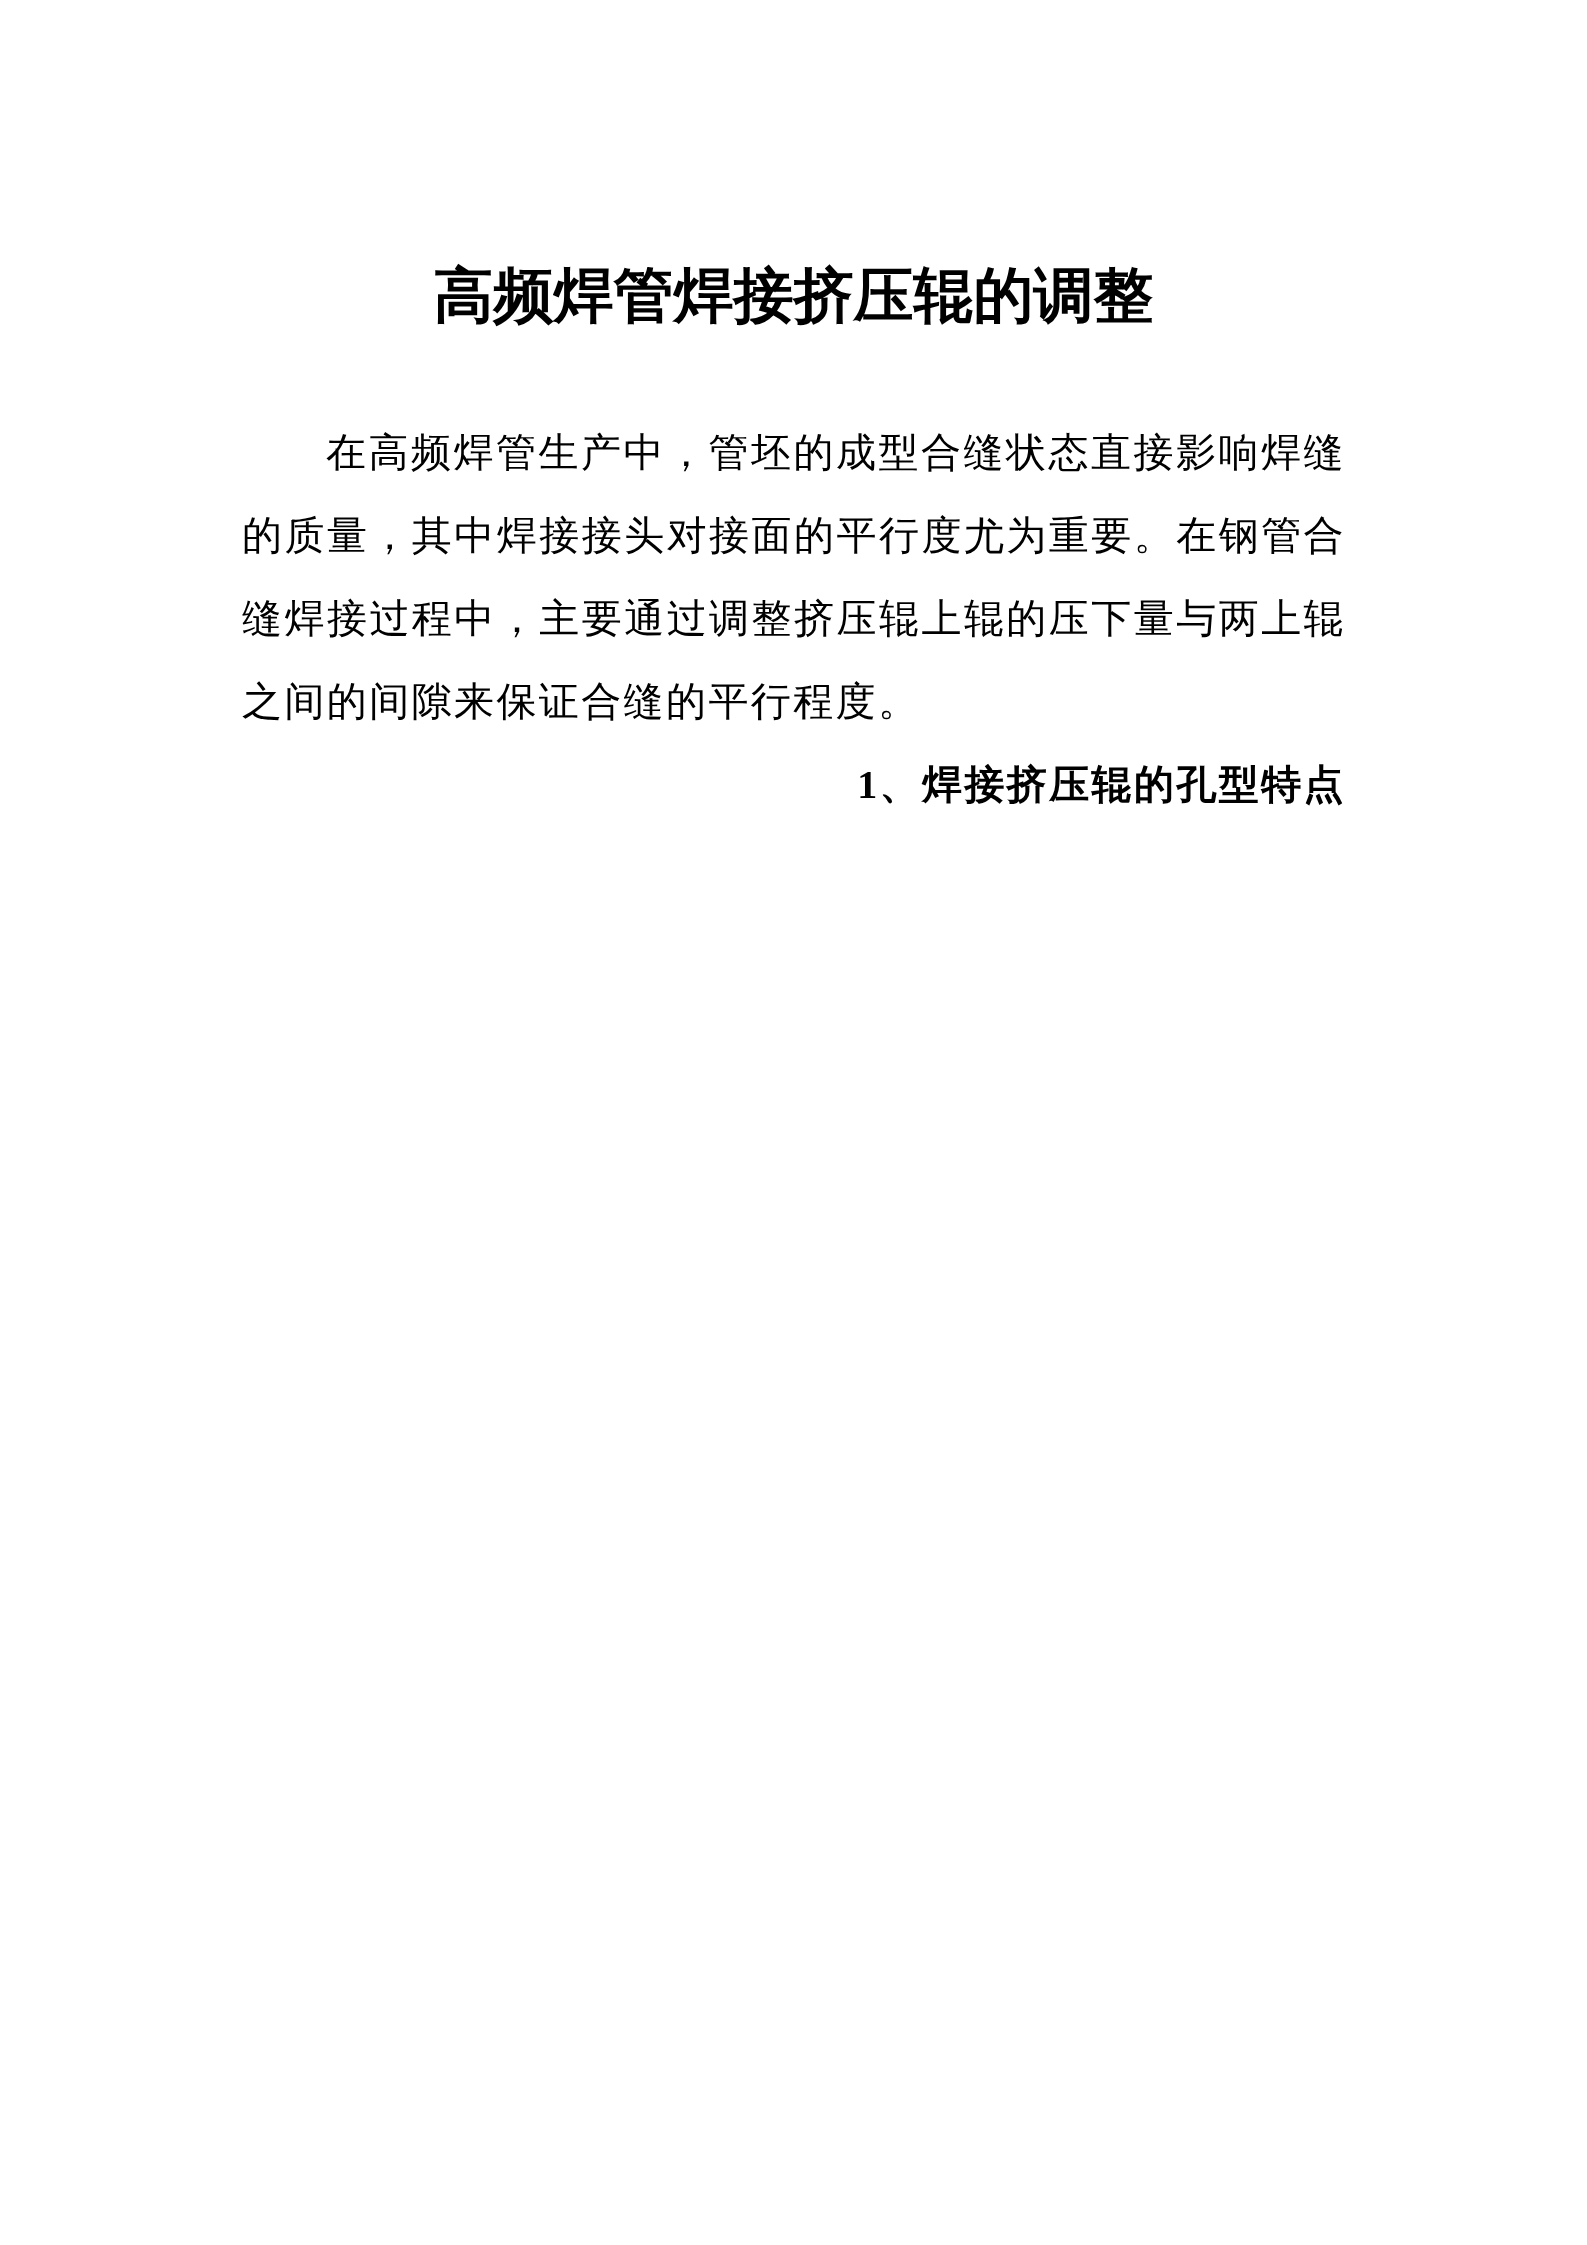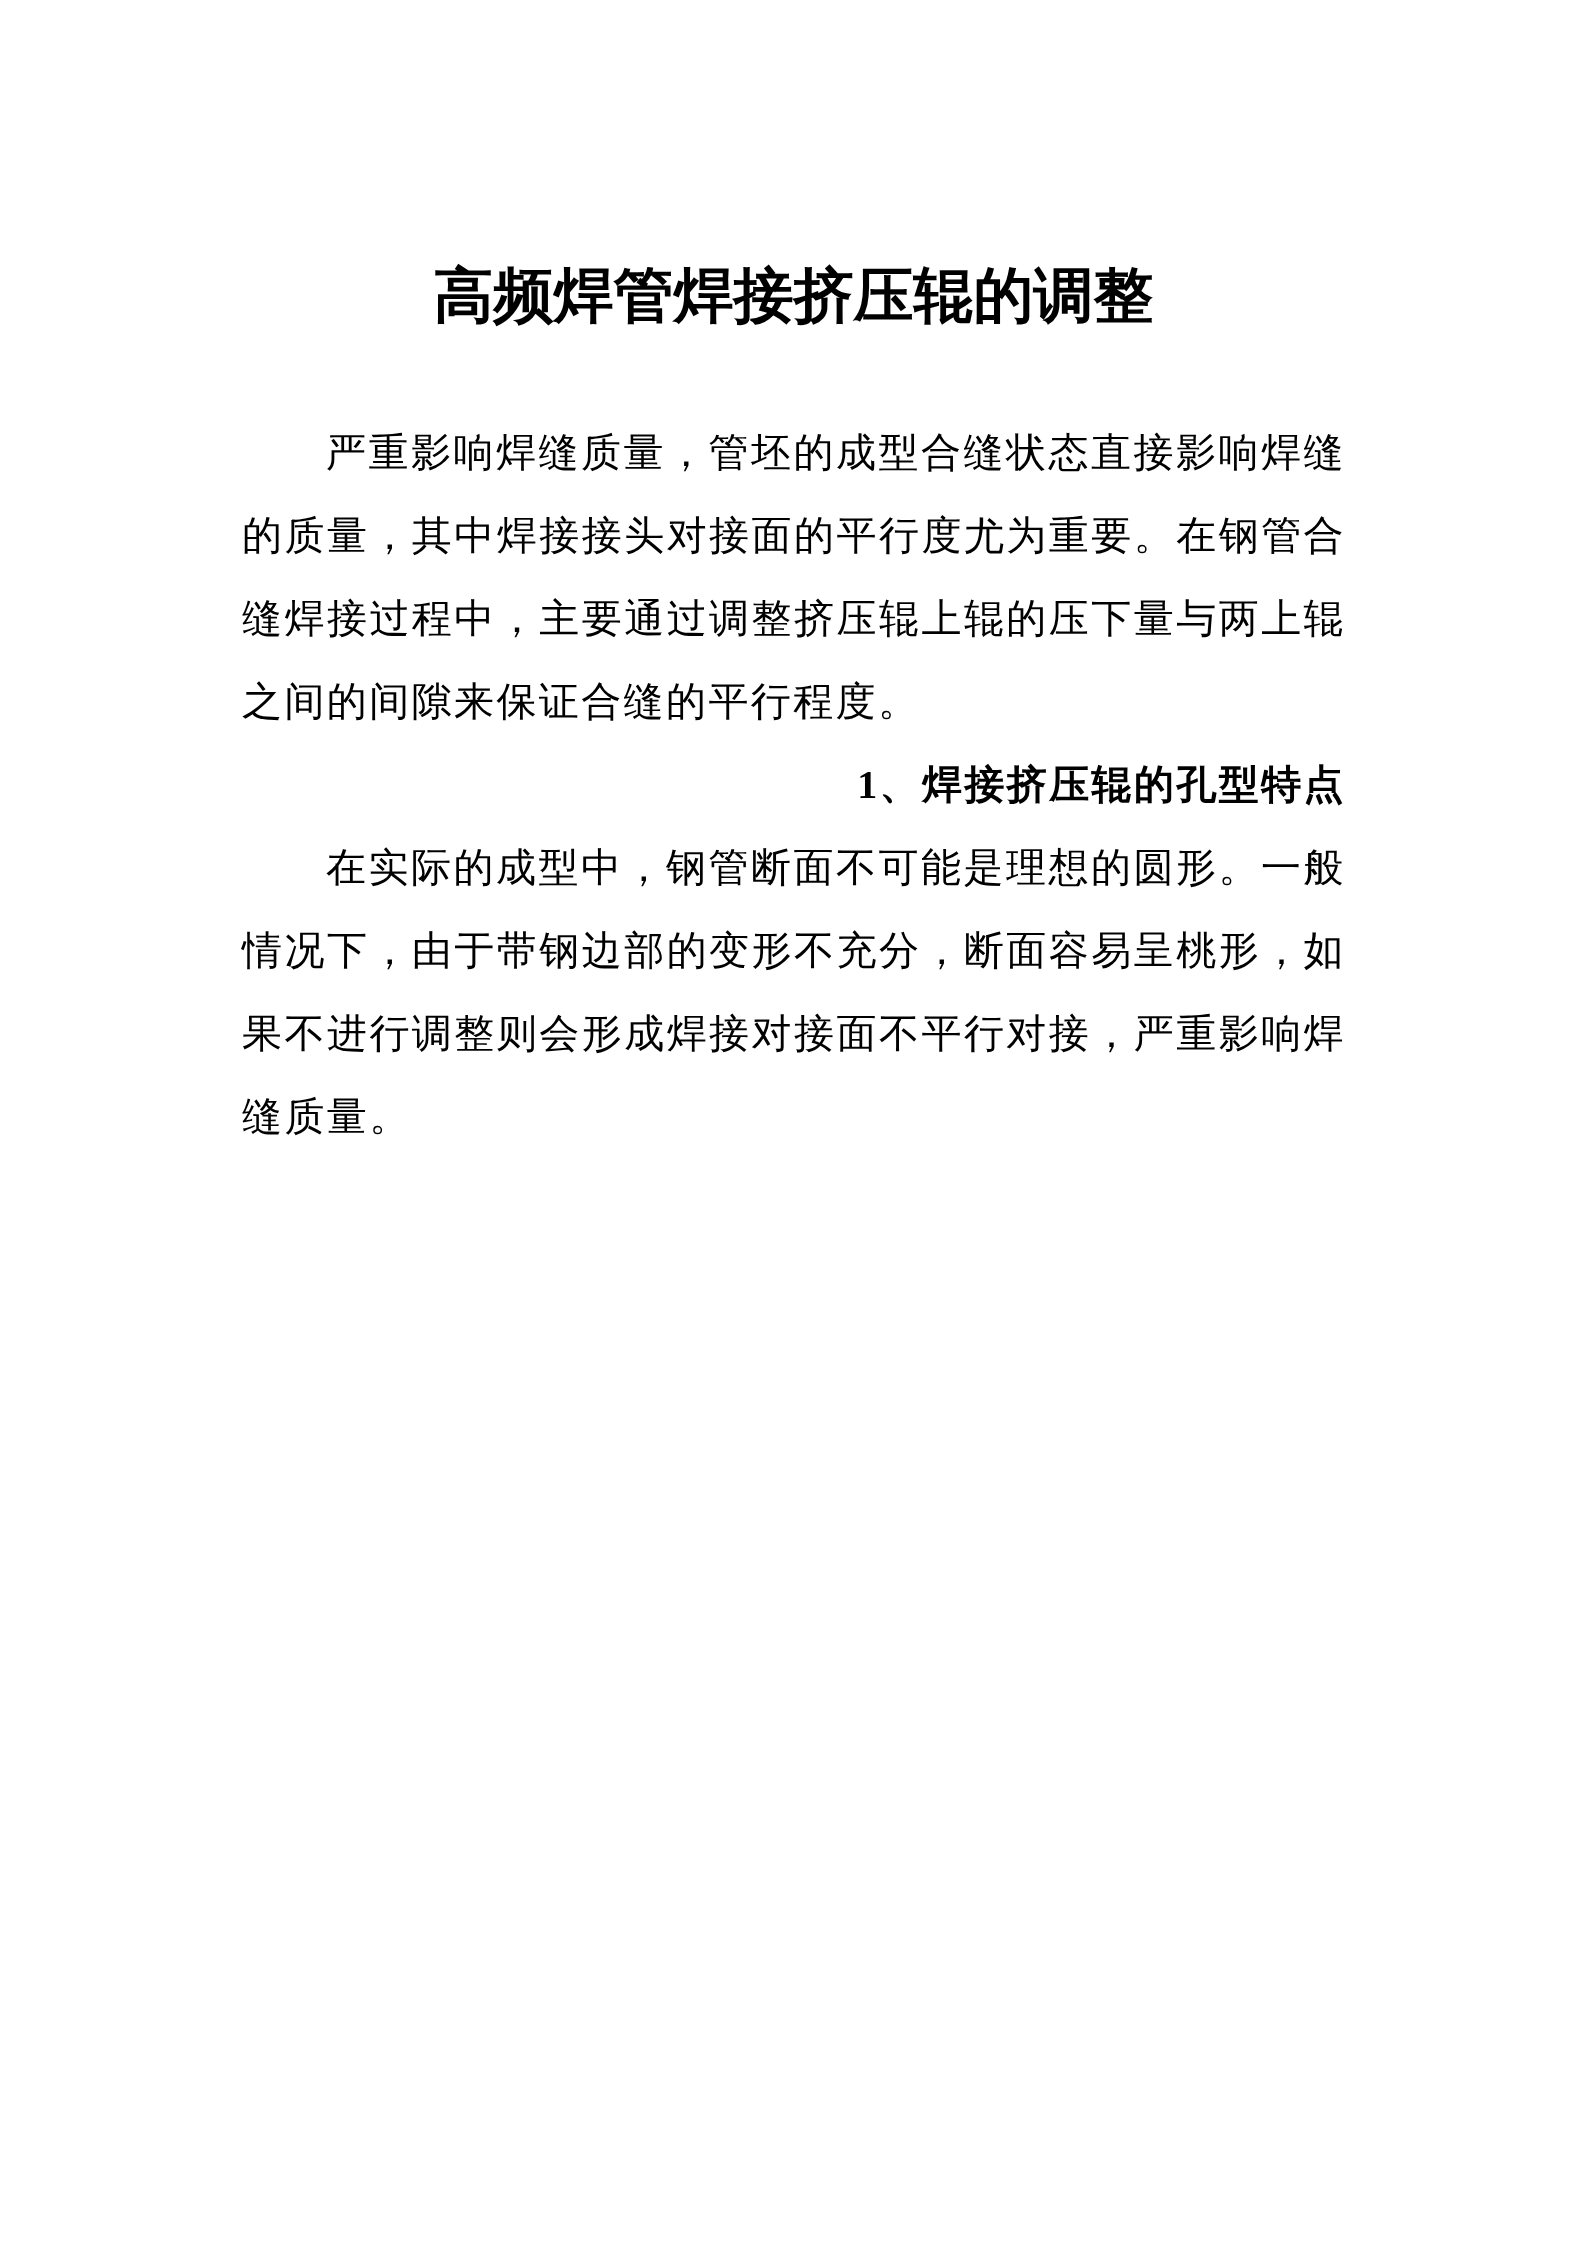--- a/index.html
+++ b/index.html
@@ -49,22 +49,21 @@
     text-align: right;
   }
 </style>
 </head>
 <body>
 
 <div class="page">
   <h1 class="doc-title">高频焊管焊接挤压辊的调整</h1>
 
   <div class="doc-body">
-    <p class="para">严重影响焊缝质量，管坯的成型合缝状态直接影响焊缝的质量，其中焊接接头对接面的平行度尤为重要。在钢管合缝焊接过程中，主要通过调整挤压辊上辊的压下量与两上辊之间的间隙来保证合缝的平行程度。</p>
+    <p class="para">在高频焊管生产中，管坯的成型合缝状态直接影响焊缝的质量，其中焊接接头对接面的平行度尤为重要。在钢管合缝焊接过程中，主要通过调整挤压辊上辊的压下量与两上辊之间的间隙来保证合缝的平行程度。</p>
 
     <p class="para heading">1、焊接挤压辊的孔型特点</p>
 
 
-    <p class="para">在实际的成型中，钢管断面不可能是理想的圆形。一般情况下，由于带钢边部的变形不充分，断面容易呈桃形，如果不进行调整则会形成焊接对接面不平行对接，严重影响焊缝质量。</p>
 
 
   </div>
 </div>
 
 </body></html>

